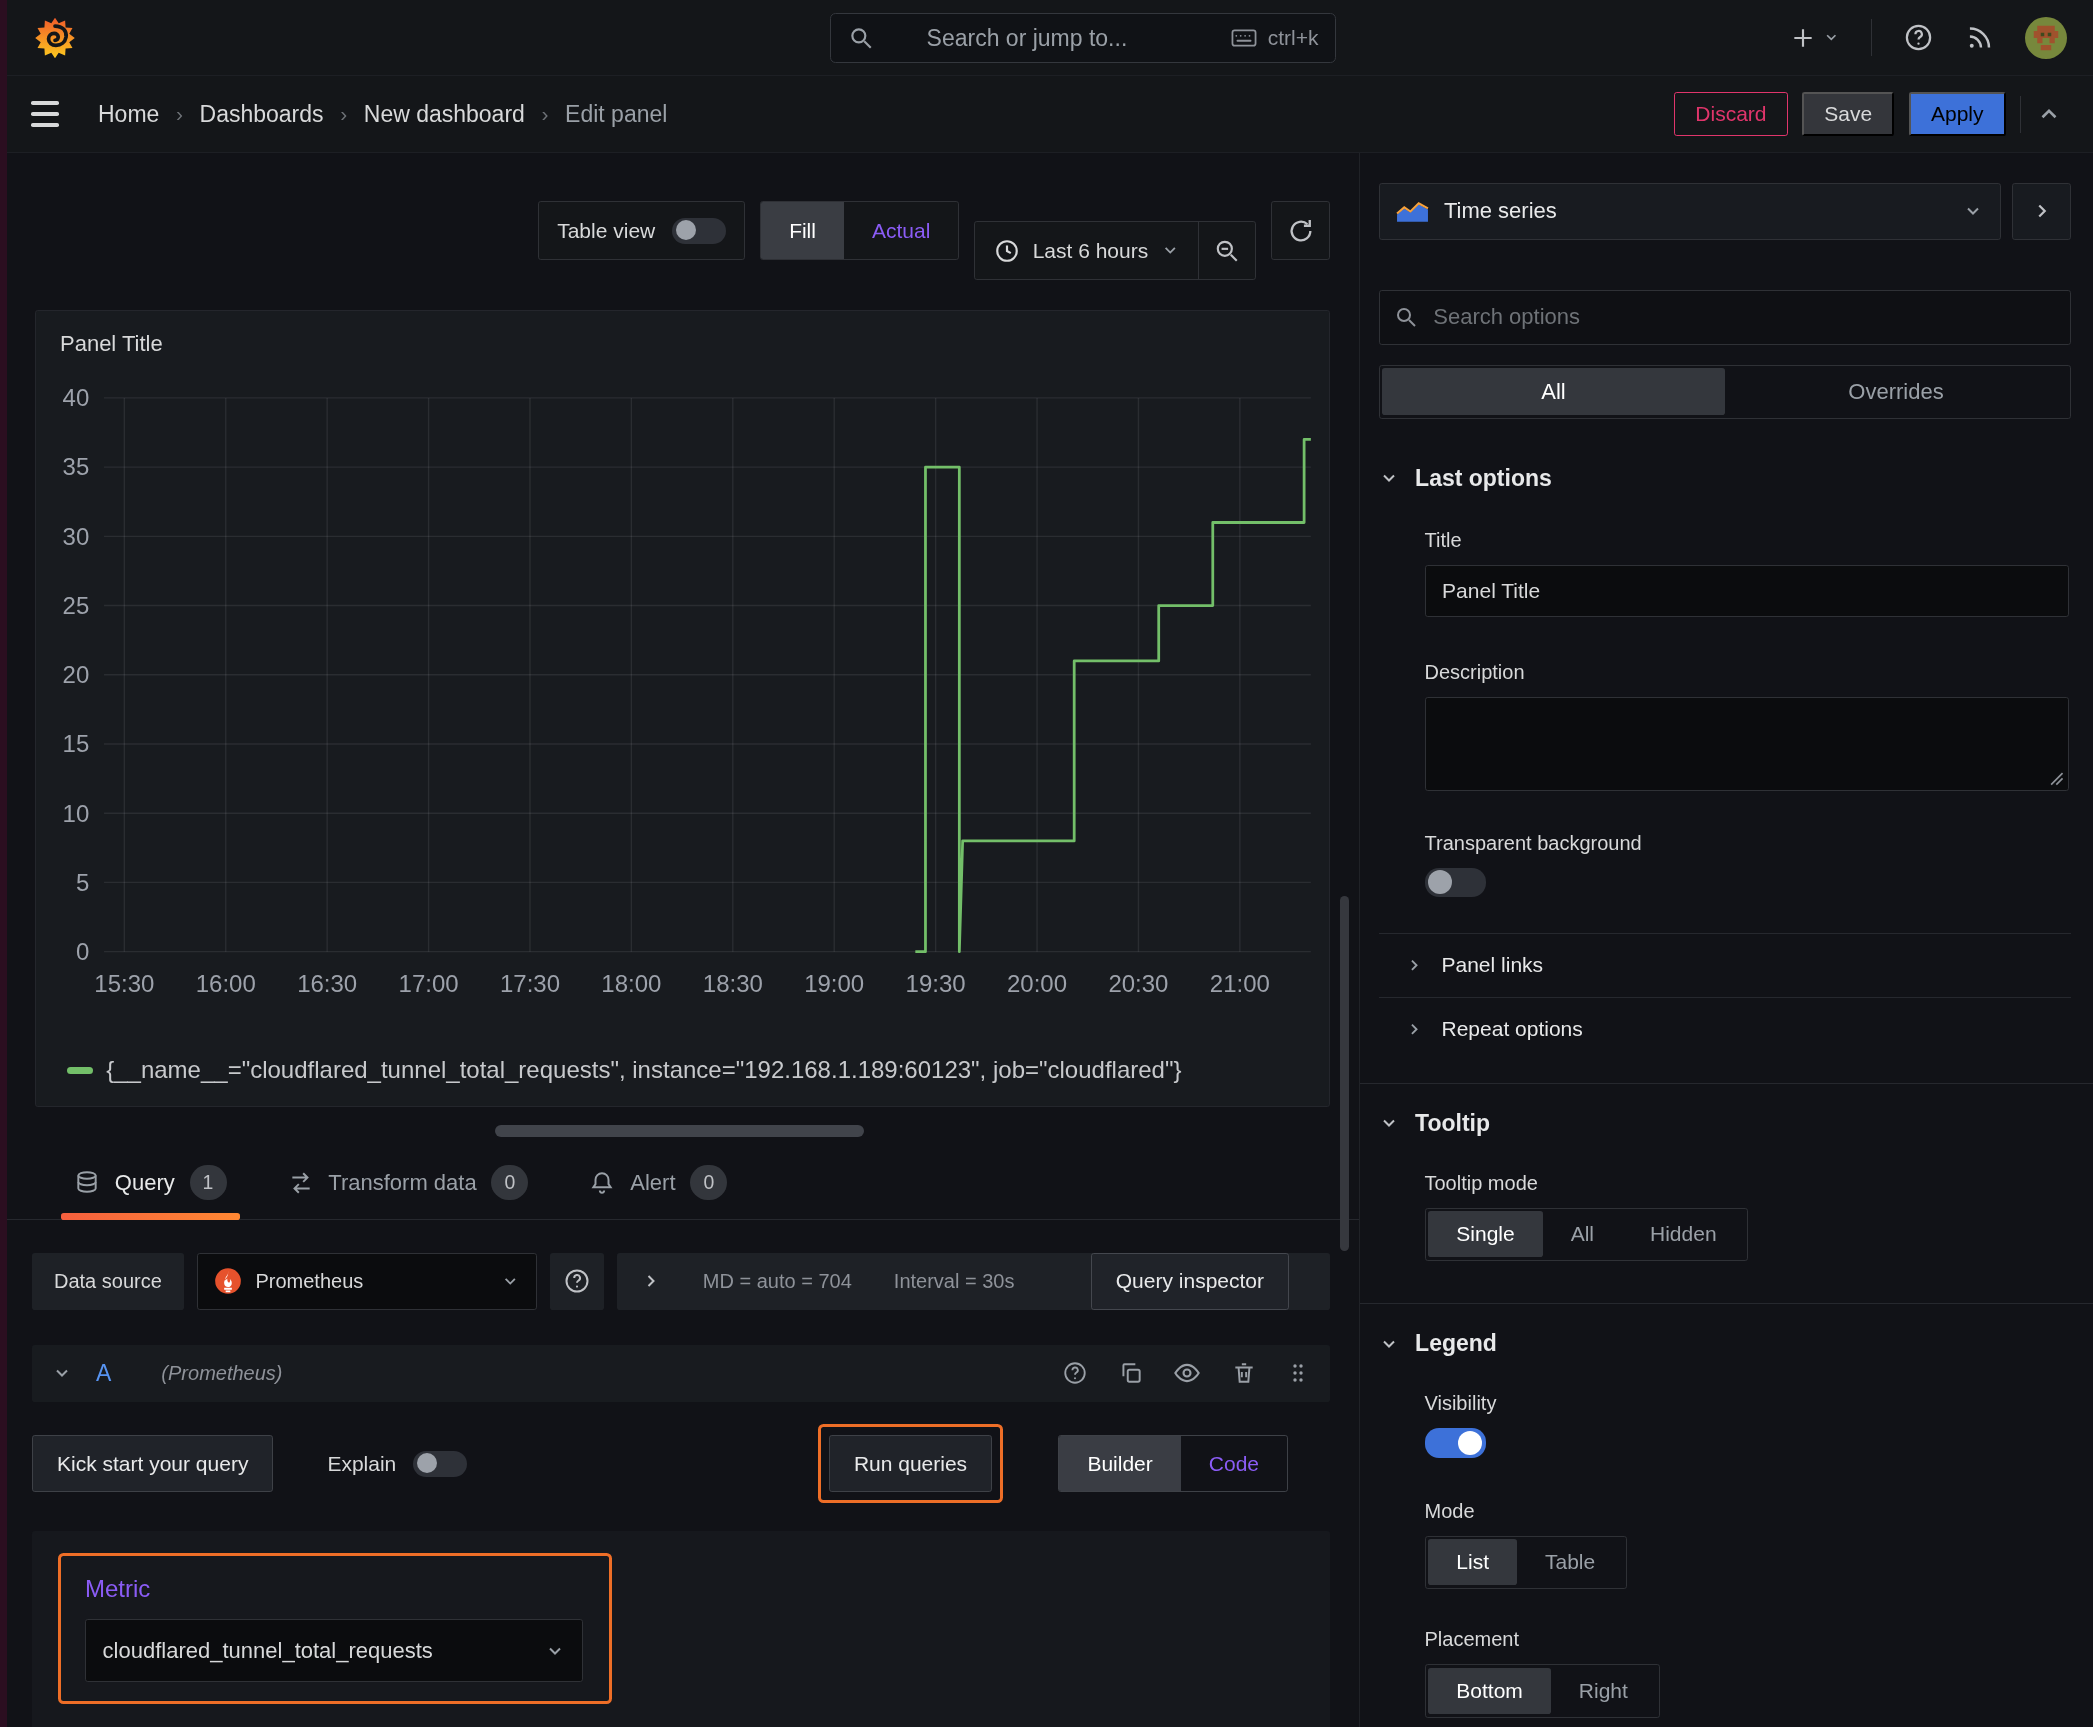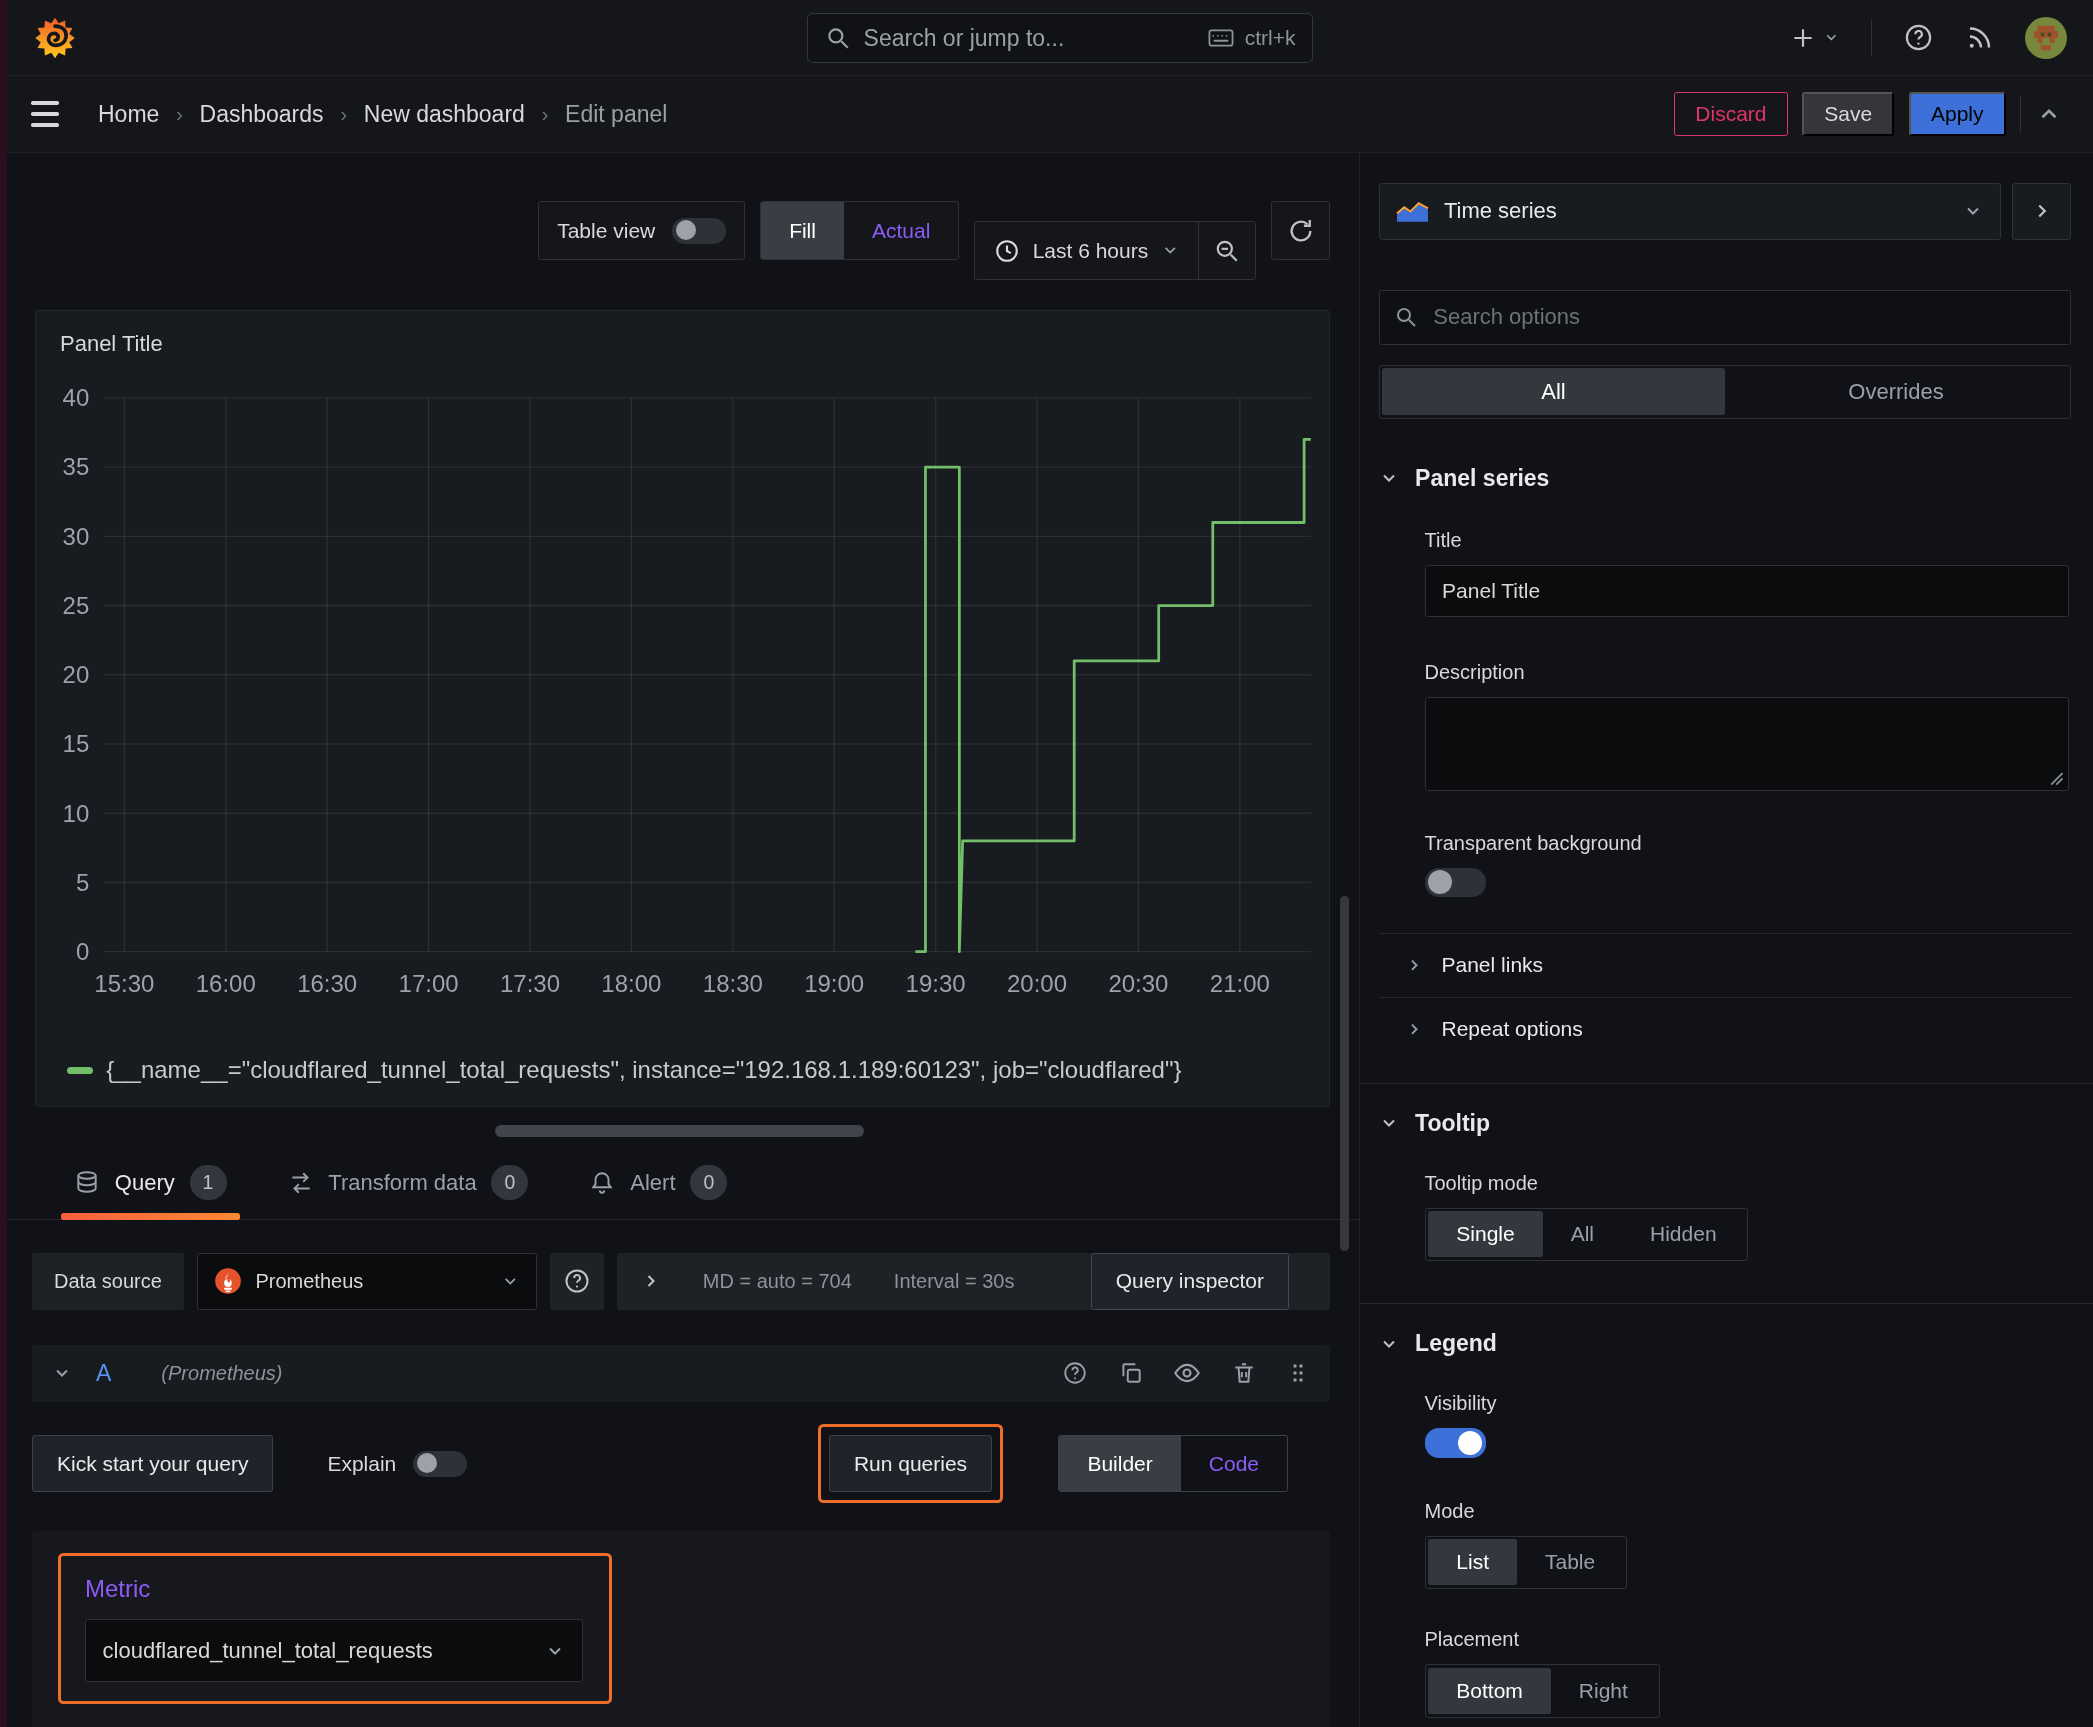--- a/index.html
+++ b/index.html
@@ -3,21 +3,21 @@
 <meta charset="utf-8">
 <style>
   html,body{margin:0;padding:0;background:#0d0e11;font-family:"Liberation Sans",sans-serif;}
   *{box-sizing:border-box;}
   .app{position:relative;width:2093px;height:1728px;background:#111217;color:#d8d9da;overflow:hidden;}
   .edge-strip{position:absolute;left:0;top:0;bottom:0;width:7.4px;background:#2b0e20;z-index:60;}
 
   
   .topnav{position:relative;height:76px;background:#141619;display:flex;align-items:center;padding:0 26px;border-bottom:0.9px solid #1d1f24;}
   .logo{width:46px;height:46px;margin-left:5.5px;}
-  .searchbox{position:absolute;left:807px;width:506px;height:50px;top:13px;border:0.9px solid #34373d;border-radius:5.5px;background:#101216;display:flex;align-items:center;padding:0 16.6px;color:#9aa0a7;}
+  .searchbox{position:absolute;left:830px;width:506px;height:50px;top:13px;border:0.9px solid #34373d;border-radius:5.5px;background:#101216;display:flex;align-items:center;padding:0 16.6px;color:#9aa0a7;gap:40px;}
   .searchbox .ph{font-size:23px;margin-left:13px;flex:1;}
   .searchbox .kbd{display:flex;align-items:center;gap:9.2px;font-size:21px;color:#8e9299;}
   .nav-right{margin-left:auto;display:flex;align-items:center;gap:31px;color:#c0c2c6;}
   .plusgrp{display:flex;align-items:center;gap:7.4px;}
   .vdiv{width:0.9px;height:37px;background:#2f3136;}
   .avatar{width:42px;height:42px;border-radius:50%;overflow:hidden;}
 
   
   .crumbbar{height:77px;background:#141619;display:flex;align-items:center;padding:0 31px;border-bottom:0.9px solid #1d1f24;}
   .hamburger{display:flex;flex-direction:column;gap:7.4px;cursor:pointer;}
@@ -483,21 +483,21 @@
 
       <div class="sbtabs">
         <span class="sbtab on">All</span>
         <span class="sbtab">Overrides</span>
       </div>
 
       <div class="secthead">
         <svg class="icon chev" width="20" height="20" viewBox="0 0 24 24" fill="none" stroke="currentColor" stroke-width="2.4">
             <polyline points="6 9 12 15 18 9"></polyline>
           </svg>
-        <span>Panel series</span>
+        <span>Last options</span>
       </div>
       <div class="sb-ind">
         <div class="sb-label">Title</div>
         <input class="sb-input" value="Panel Title" style="">
         <div class="sb-label" style="margin-top:44px;">Description</div>
         <div class="sb-textarea">
           <svg class="resize-h" width="16.6" height="16.6" viewBox="0 0 16 16" stroke="currentColor" stroke-width="1.6">
               <path d="M4 15 L15 4M9 15 L15 9"></path>
             </svg>
         </div>

